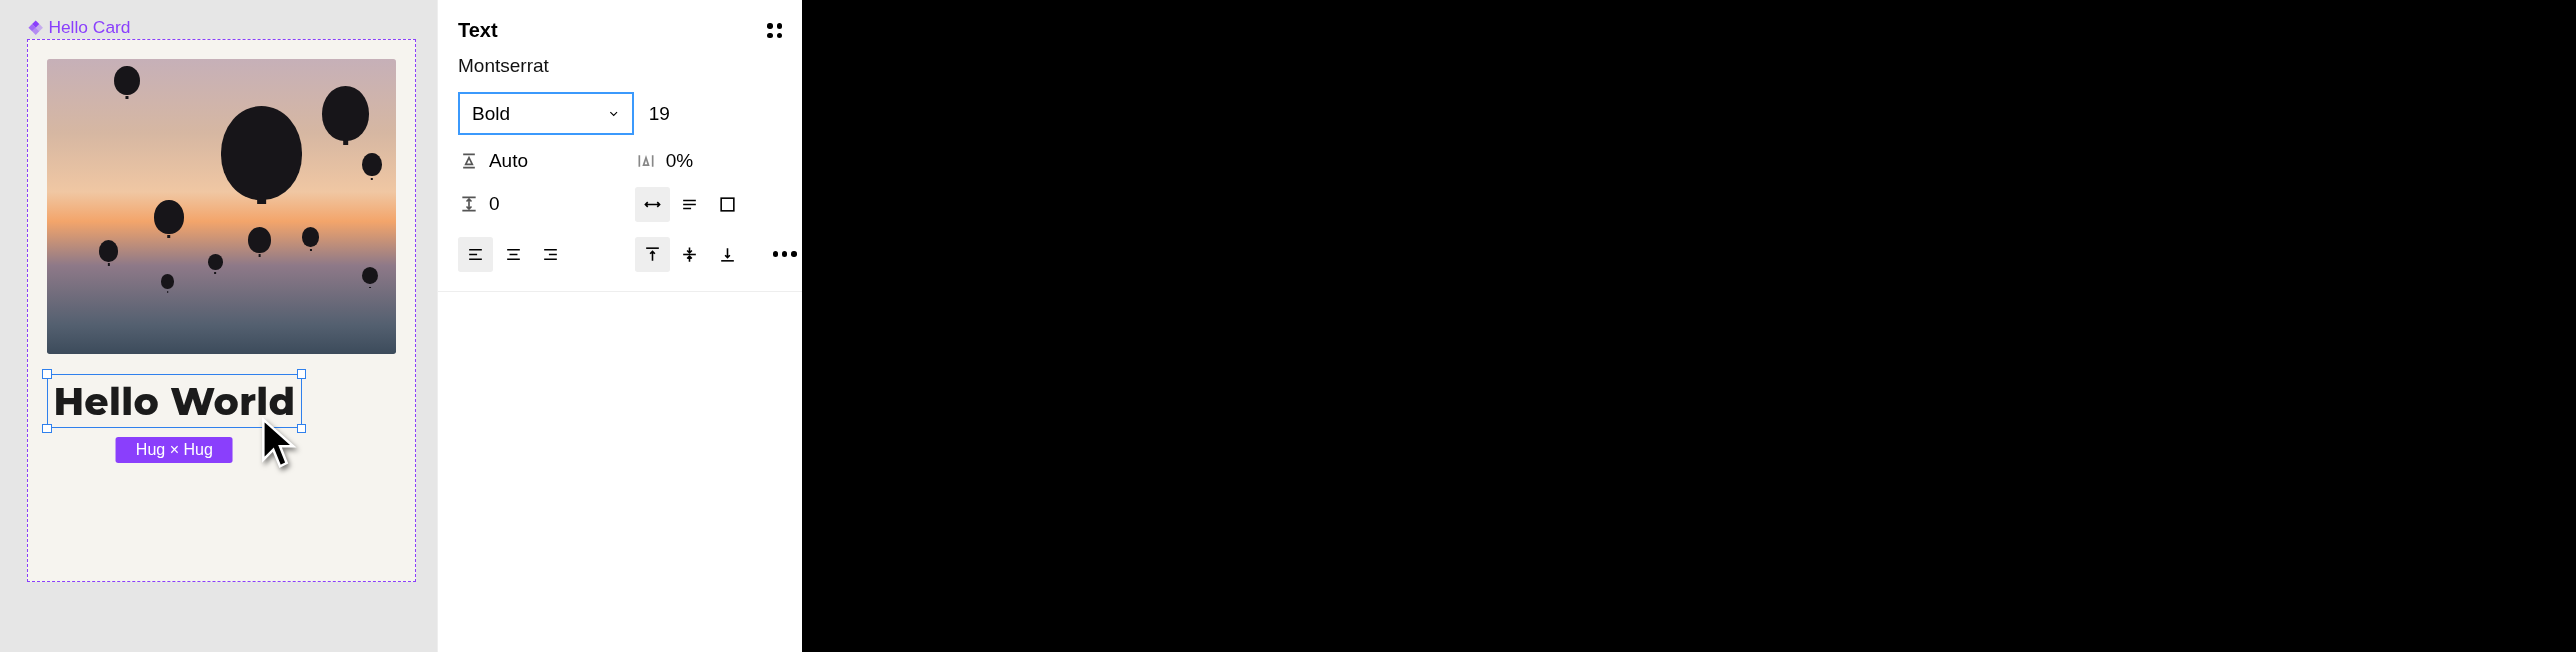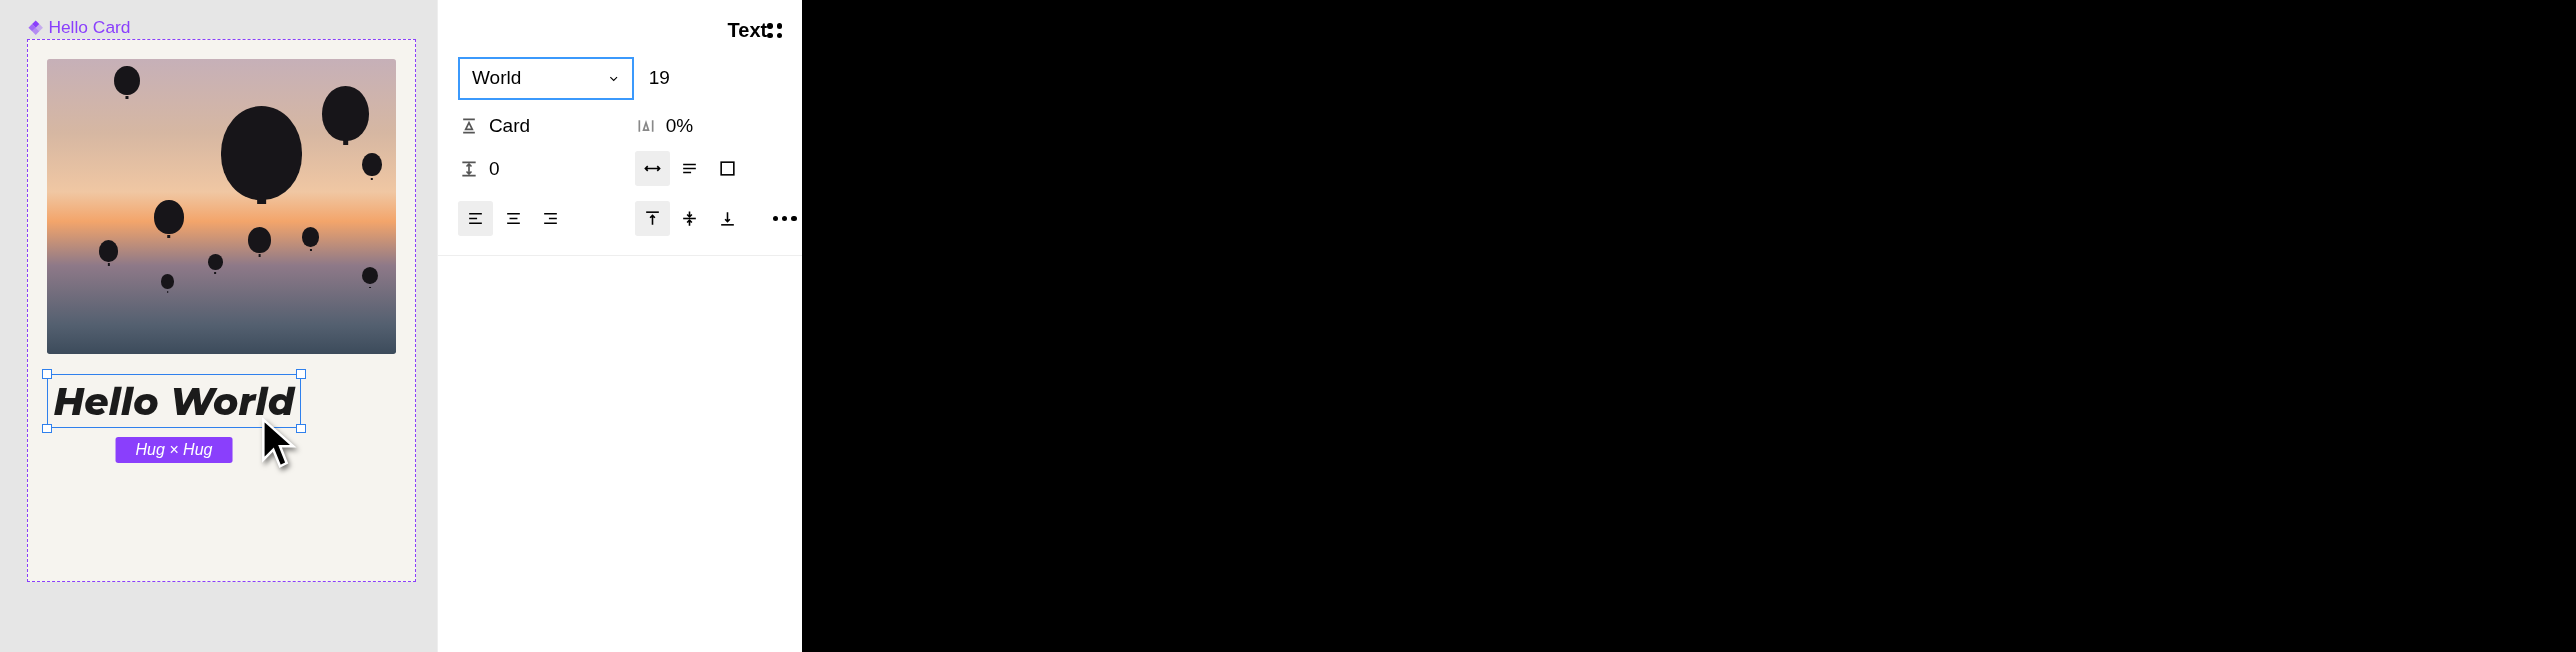--- a/index.html
+++ b/index.html
@@ -3,37 +3,37 @@
 <meta charset="utf-8">
 <style>
   * { box-sizing: border-box; margin: 0; padding: 0; font-family: -apple-system, BlinkMacSystemFont, "Segoe UI", sans-serif; }
   html, body { width: 2576px; height: 652px; overflow: hidden; }
   body { display: flex; }
 
   
   .canvas { width: 437px; height: 652px; background: #E6E6E6; position: relative; }
   .component-label { position: absolute; top: 17px; left: 27px; display: flex; align-items: center; gap: 4px; color: #8A3FFC; font-size: 17.4px; font-weight: 500; }
   .component-glyph { display: inline-flex; }
-  .card-frame { position: absolute; top: 39px; left: 27px; width: 389px; height: 543px; border: 1.3px dashed #8A3FFC; padding: 19px; background: #F6F4EF; font-style: italic; }
+  .card-frame { position: absolute; top: 39px; left: 27px; width: 389px; height: 543px; border: 1.3px dashed #8A3FFC; padding: 19px; background: #F6F4EF; }
   .card-image { width: 100%; height: 295px; border-radius: 2.7px; overflow: hidden; position: relative; }
   .sky-gradient { position:absolute; inset:0; background: linear-gradient(180deg,#c6b0b8 0%, #d6b7a2 25%, #f0c7a3 45%, #f3a56b 55%, #8e7988 70%, #546070 90%, #3c4b5b 100%); }
   .balloon { position:absolute; border-radius:50% 50% 48% 48%; background:#171519; }
   .balloon::after { content:""; position:absolute; left:50%; bottom:-4px; transform:translateX(-50%); width:12%; height:10%; background:#171519; }
   .text-wrap { position: relative; margin-top: 20px; display:inline-block; }
   .text-box { border: 1.3px solid #2F80ED; padding: 2.7px 5.4px; font-weight: 800; font-size: 38px; color:#1b1b1b; letter-spacing:0.3px; font-family: "Montserrat","Segoe UI",sans-serif; white-space:nowrap; }
   .handle { position:absolute; width:9.4px; height:9.4px; background:#fff; border:1.3px solid #2F80ED; }
   .handle.tl { top:-4.7px; left:-4.7px; } .handle.tr { top:-4.7px; right:-4.7px; }
   .handle.bl { bottom:-4.7px; left:-4.7px; } .handle.br { bottom:-4.7px; right:-4.7px; }
   .size-badge { position:absolute; left:50%; transform:translateX(-50%); bottom:-35px; background:#8A3FFC; color:#fff; font-size:16px; font-weight:500; padding:4px 20px; border-radius:2.7px; white-space:nowrap; }
   .cursor { position:absolute; top: 416px; left: 260px; filter: drop-shadow(2px 3.4px 2.7px rgba(0,0,0,0.5)); }
 
   
   .panel { width: 365px; height: 652px; background:#fff; border-left:0.7px solid #eee; display:flex; flex-direction:column; }
   .panel-section { padding: 19px 20px; border-bottom:0.7px solid #eee; }
-  .panel-header { display:flex; justify-content:flex-end; align-items:center; font-size:20px; font-weight:700; }
+  .panel-header { display:flex; justify-content:space-between; align-items:center; font-size:20px; font-weight:700; }
   .drag-dots { display:grid; grid-template-columns:5.4px 5.4px; grid-template-rows:5.4px 5.4px; gap:4px; }
   .drag-dots span { width:5.4px; height:5.4px; background:#000; border-radius:50%; }
   .font-family { font-size:19px; margin-top: 13.4px; color:#111; }
   .row { display:flex; align-items:center; gap:14.8px; margin-top:14.8px; }
   .weight-select { flex:0 0 176px; height:43px; border:2px solid #3B99FC; display:flex; align-items:center; justify-content:space-between; padding:0 12px; font-size:19px; background:#fff; cursor:pointer; }
   .chev { width:13.4px; height:13.4px; }
   .font-size { font-size:19px; }
   .prop-cell { display:flex; align-items:center; gap:9.4px; font-size:19px; flex:0 0 50%; }
   .icon-slot { width:21.5px; height:21.5px; display:inline-flex; align-items:center; justify-content:center; }
   .sq-btn { width:35px; height:35px; display:inline-flex; align-items:center; justify-content:center; border-radius:2.7px; cursor:pointer; }
@@ -104,40 +104,41 @@
     <div class="panel-header">
       <span>Text</span>
       <div class="drag-dots">
           <span></span>
           <span></span>
           <span></span>
           <span></span>
         </div>
     </div>
 
+    <div class="font-family">Montserrat</div>
 
     <div class="row">
       <div class="weight-select">
-        <span>World</span>
+        <span>Bold</span>
         <svg class="chev" viewBox="0 0 24 24">
             <path d="M6 9l6 6 6-6" fill="none" stroke="#000" stroke-width="2"></path>
           </svg>
       </div>
       <div class="font-size">19</div>
     </div>
 
     <div class="row">
       <div class="prop-cell">
         <span class="icon-slot">
           <svg width="20" height="20" viewBox="0 0 24 24">
               <path d="M5 4h14M5 20h14" stroke="#555" stroke-width="2"></path>
               <path d="M8 16h8L12 8z" fill="none" stroke="#555" stroke-width="2"></path>
             </svg>
         </span>
-        <span>Card</span>
+        <span>Auto</span>
       </div>
       <div class="prop-cell">
         <span class="icon-slot">
           <svg width="20" height="20" viewBox="0 0 24 24">
               <path d="M4 5v14M20 5v14" stroke="#888" stroke-width="2"></path>
               <path d="M9 17h6L12 8z" fill="none" stroke="#888" stroke-width="2"></path>
             </svg>
         </span>
         <span>0%</span>
       </div>

